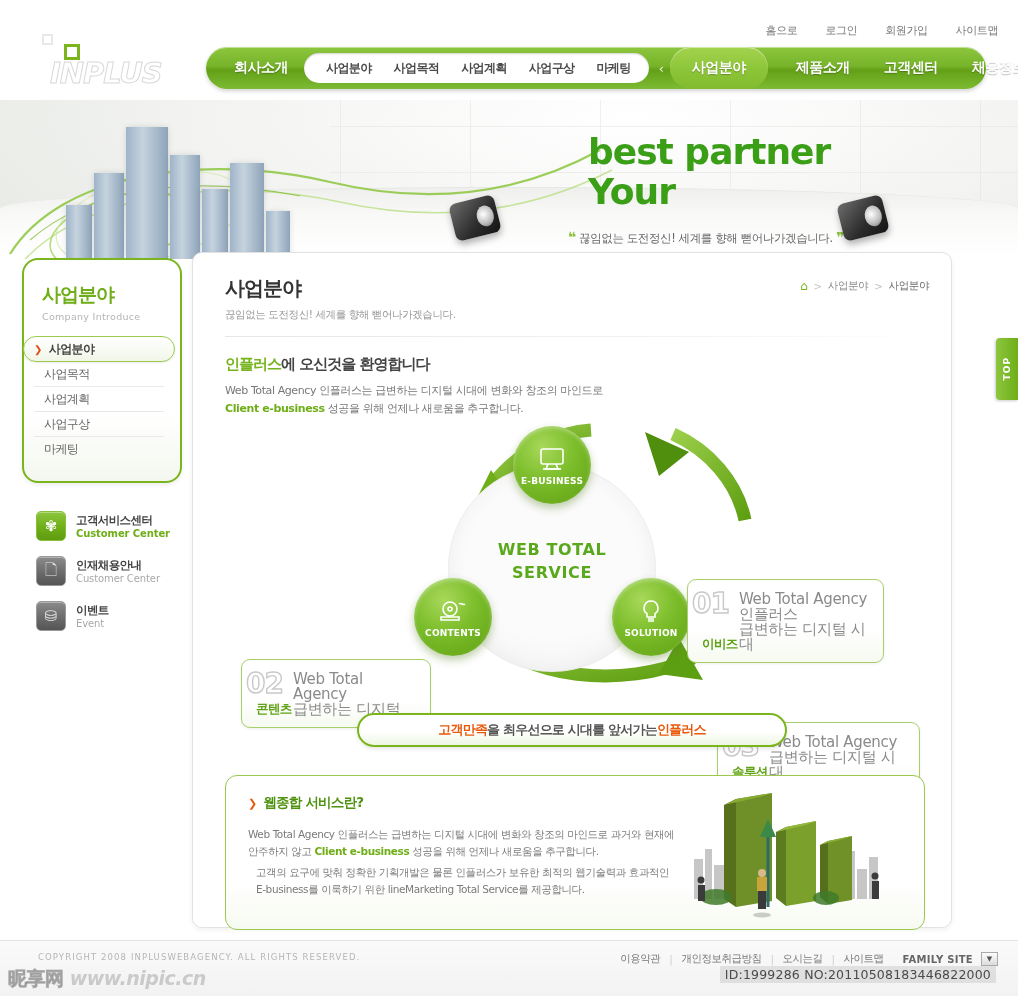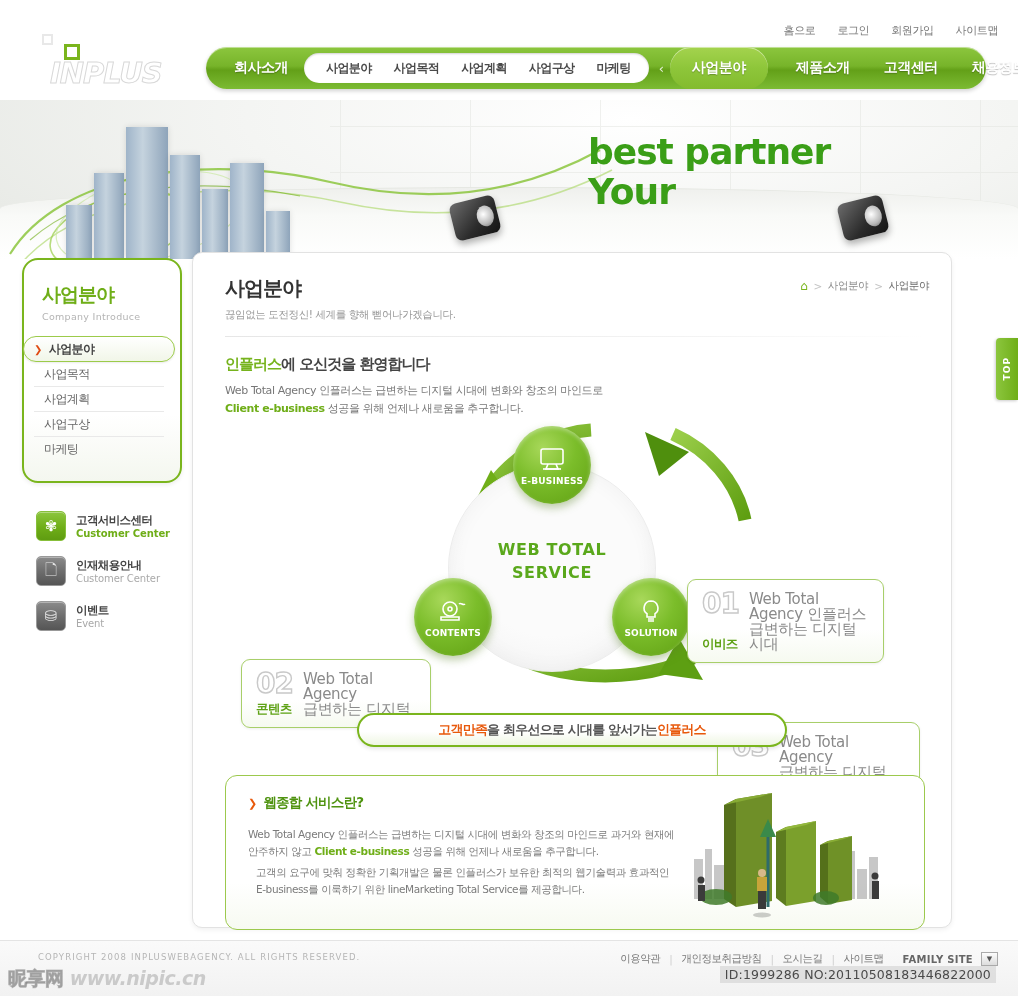--- a/index.html
+++ b/index.html
@@ -13,21 +13,21 @@
     color: #555;
   }
 
   
   .header {
     position: absolute; top: 0; left: 0; width: 1018px; height: 100px;
     background: #ffffff; z-index: 40;
   }
   .utility-nav {
     position: absolute; top: 23px; right: 20px;
-    display: flex; gap: 22px; justify-content: flex-end;
+    display: flex; gap: 28px; justify-content: flex-end;
   }
   .utility-nav a {
     font-size: 11px; color: #777; text-decoration: none; letter-spacing: -0.4px;
   }
   .logo {
     position: absolute; top: 38px; left: 42px;
     width: 140px; height: 46px;
   }
   .logo-square {
     position: absolute; left: 22px; top: 6px;
@@ -236,21 +236,21 @@
   .node span { font-size: 9px; font-weight: bold; letter-spacing: .2px; margin-top: 3px; }
   .node-eb { left: 320px; top: 0px; }
   .node-ct { left: 221px; top: 152px; }
   .node-sl { left: 419px; top: 152px; }
   .arrowsvg { position: absolute; left: 180px; top: -4px; }
   .callout {
     position: absolute;
     border: 1px solid #a8cf6a; border-radius: 9px;
     background: linear-gradient(to bottom, #ffffff 60%, #f6faf0 100%);
     box-shadow: 0 1px 3px rgba(0,0,0,.07);
-    padding: 12px 14px 10px 14px;
+    padding: 12px 14px 10px 4px;
     display: flex; gap: 10px;
   }
   .callout .num {
     font-size: 28px; font-weight: bold; color: #fff; line-height: 24px;
     -webkit-text-stroke: 1.4px #c9c9c9; letter-spacing: -1px;
   }
   .callout .txt { font-size: 15px; color: #8a8a8a; line-height: 15px; letter-spacing: -0.3px; }
   .callout .lab { font-size: 12.5px; font-weight: bold; color: #5fa216; margin-top: 2px; letter-spacing: -0.6px; }
   .co1 { left: 494px; top: 153px; width: 197px; }
   .co2 { left: 48px; top: 233px; width: 190px; }
@@ -409,20 +409,25 @@
     <b style="left:66px;height:132px;width:42px;"></b>
     <b style="left:110px;height:104px;width:30px;"></b>
     <b style="left:142px;height:70px;width:26px;"></b>
     <b style="left:170px;height:96px;width:34px;"></b>
     <b style="left:206px;height:48px;width:24px;"></b>
   </div>
 
   <div class="hero-title">
     <div>best partner</div>
     <div>Your</div>
+  </div>
+  <div class="hero-sub">
+    <span class="q">❝</span>
+    <span>끊임없는 도전정신! 세계를 향해 뻗어나가겠습니다.</span>
+    <span class="q">❞</span>
   </div>
 
   <div class="spot" style="left:452px;top:115px;"></div>
   <div class="spot" style="left:840px;top:115px;"></div>
 </div>
 
 <div class="sidebar">
   <div class="side-box">
     <div class="side-title">사업분야</div>
     <div class="side-sub">Company Introduce</div>

